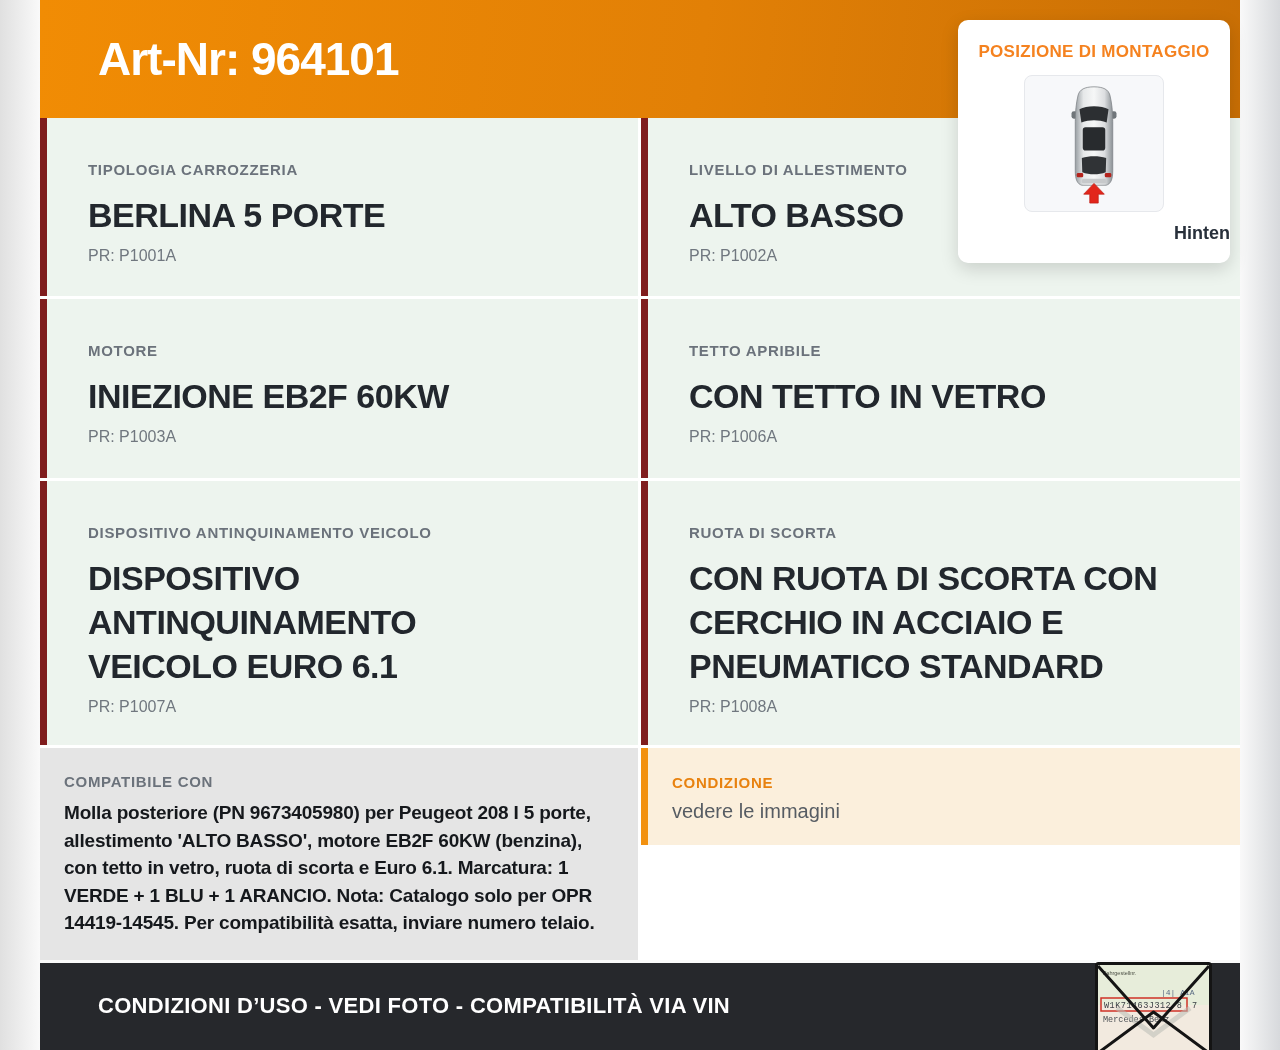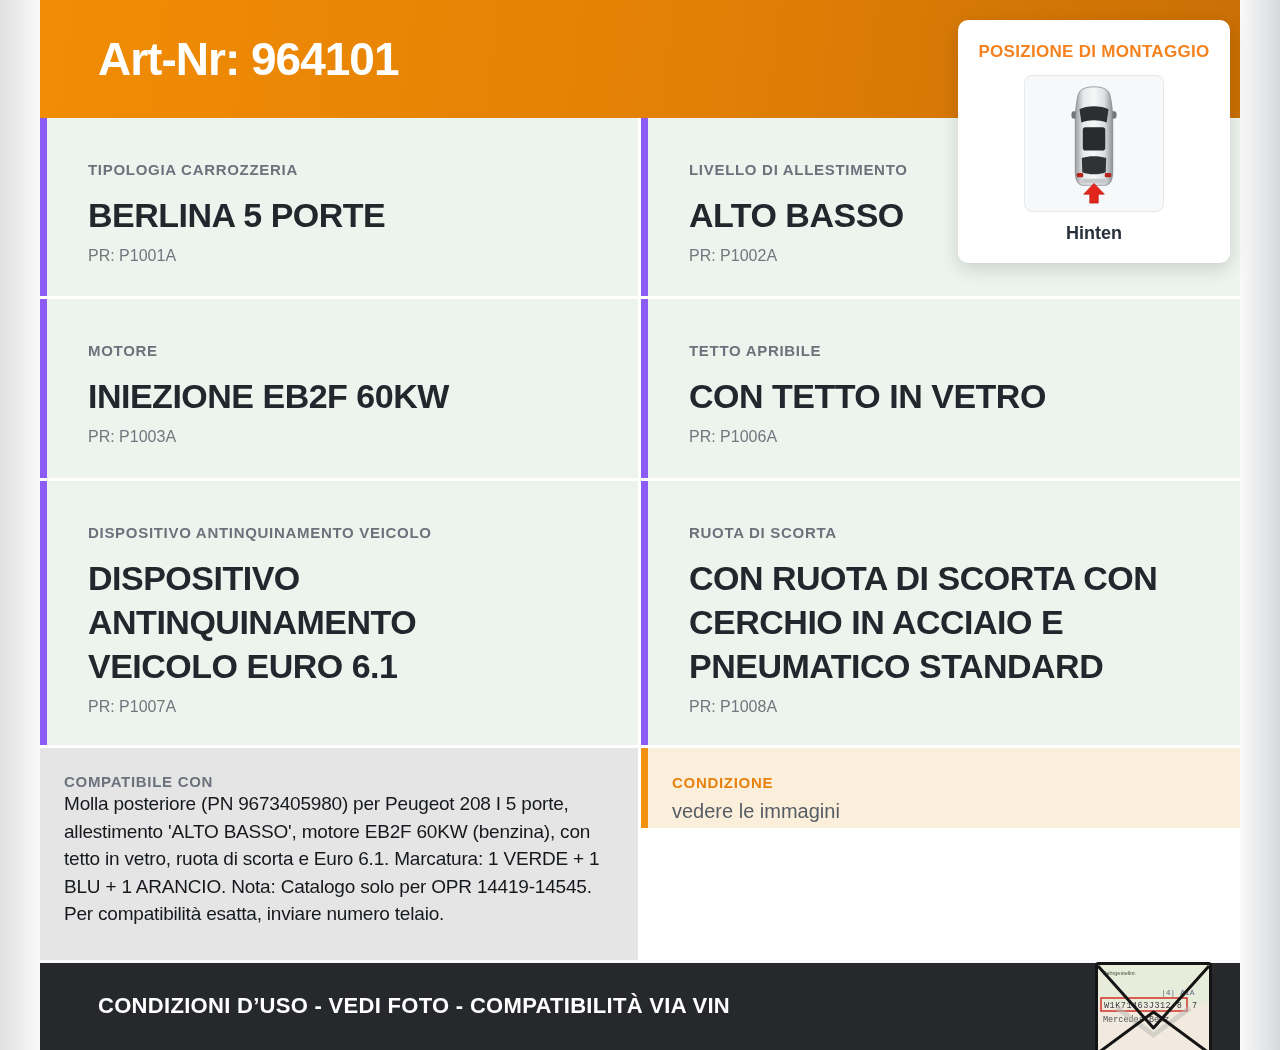--- a/index.html
+++ b/index.html
@@ -25,46 +25,46 @@
   
   .grid {
     display: grid;
     grid-template-columns: 598px 599px;
     grid-template-rows: 178px 179px 264px 212px;
     gap: 3px;
     background: #ffffff;
   }
   .card.mint {
     background: #edf4ee;
-    border-left: 7px solid #8b5cf6;
+    border-left: 7px solid #7f1d1d;
     padding: 43px 20px 0 41px;
   }
   .label {
     font-size: 15px; font-weight: bold; color: #6b727b; letter-spacing: 0.7px;
   }
   .value {
     font-size: 34px; font-weight: bold; color: #22272d;
     letter-spacing: -0.5px; line-height: 44px; margin-top: 15px;
   }
   .grid > .card:nth-child(5) .value { max-width: 430px; }
   .grid > .card:nth-child(6) .value { max-width: 545px; }
   .pr { font-size: 16px; color: #70777f; margin-top: 10px; }
 
   
   .card.compat { background: #e5e5e5; padding: 25px 28px 0 24px; }
   .compat-text {
-    max-width: 560px;
-    font-size: 19px; font-weight: normal; color: #15181c;
+    margin-top: 9px; max-width: 560px;
+    font-size: 19px; font-weight: bold; color: #15181c;
     line-height: 27.5px; letter-spacing: -0.2px;
   }
 
   
   .row4-right { background: #ffffff; display: flex; flex-direction: column; }
   .card.cream {
-    height: 80px; background: #fbefdc; border-left: 7px solid #f29110;
+    height: 97px; background: #fbefdc; border-left: 7px solid #f29110;
     padding: 26px 20px 0 24px;
   }
   .label.orange { color: #e8820f; }
   .cond-value { font-size: 20px; color: #565c63; margin-top: 9px; }
 
   
   footer {
     margin-top: 3px; height: 90px; background: #26282c;
     display: flex; align-items: center; padding-left: 58px; padding-bottom: 4px;
   }
@@ -76,21 +76,21 @@
     background: #ffffff; border-radius: 10px;
     box-shadow: 0 6px 18px rgba(0,0,0,0.15);
     text-align: center; padding-top: 22px;
   }
   .pos-title { color: #f5821f; font-size: 17px; font-weight: bold; letter-spacing: 0.3px; }
   .pos-imgbox {
     width: 140px; height: 137px; margin: 13px auto 0;
     background: #f7f8fa; border: 1px solid #e6e8ec; border-radius: 8px;
     display: flex; align-items: center; justify-content: center;
   }
-  .pos-caption { margin-top: 11px; font-size: 18px; font-weight: bold; color: #28303b; }
+  .pos-caption { margin-top: 11px; font-size: 18px; font-weight: bold; color: #28303b; text-align: right; }
 
   
   .envelope { position: absolute; left: 1095px; top: 962px; width: 117px; height: 95px; }
 </style>
 </head>
 <body>
 
 <div class="content">
 
   <header class="topbar">

